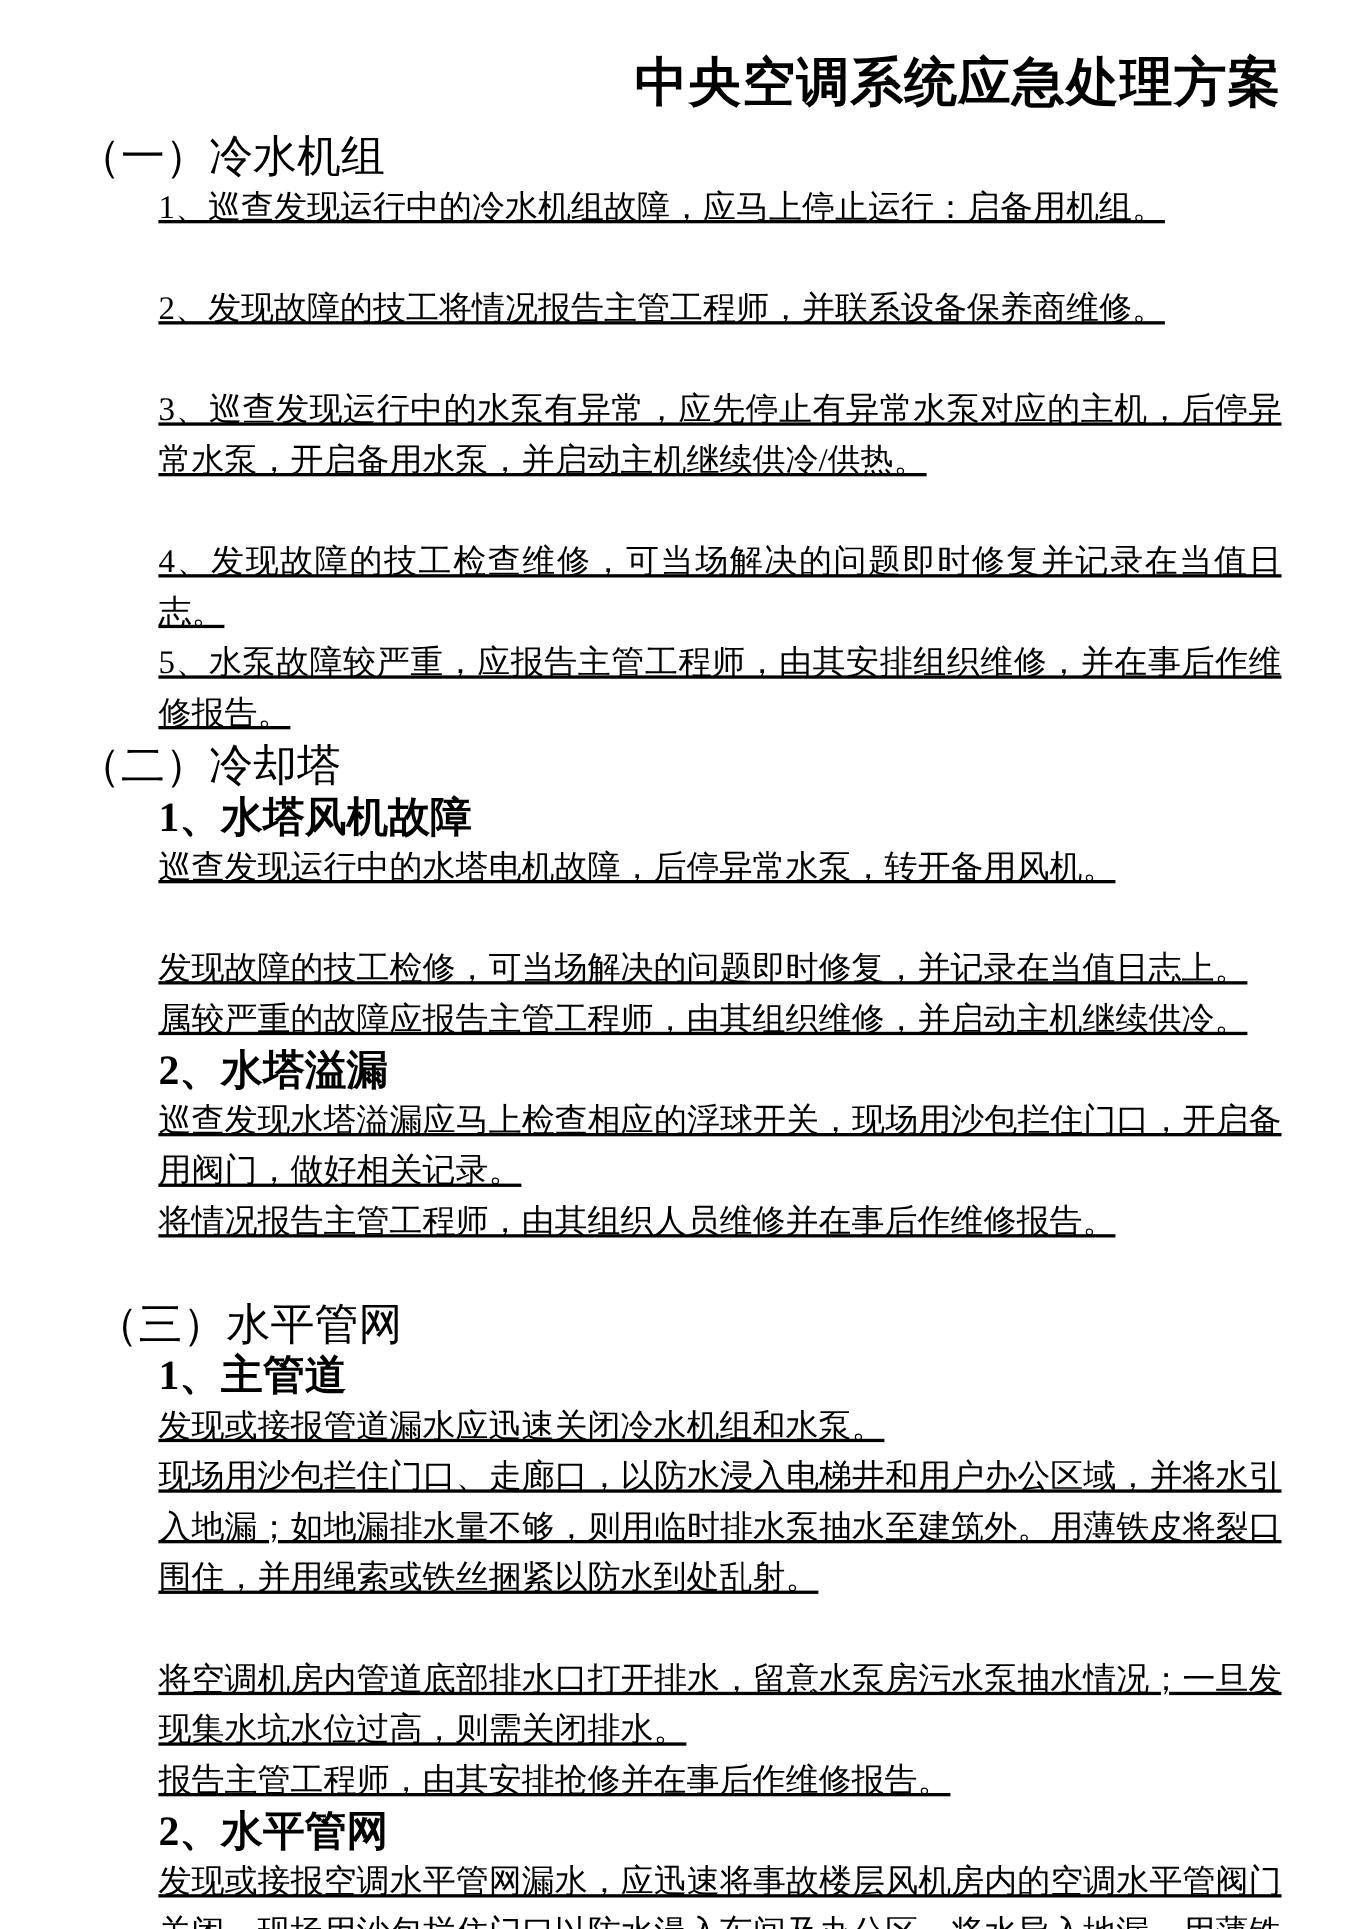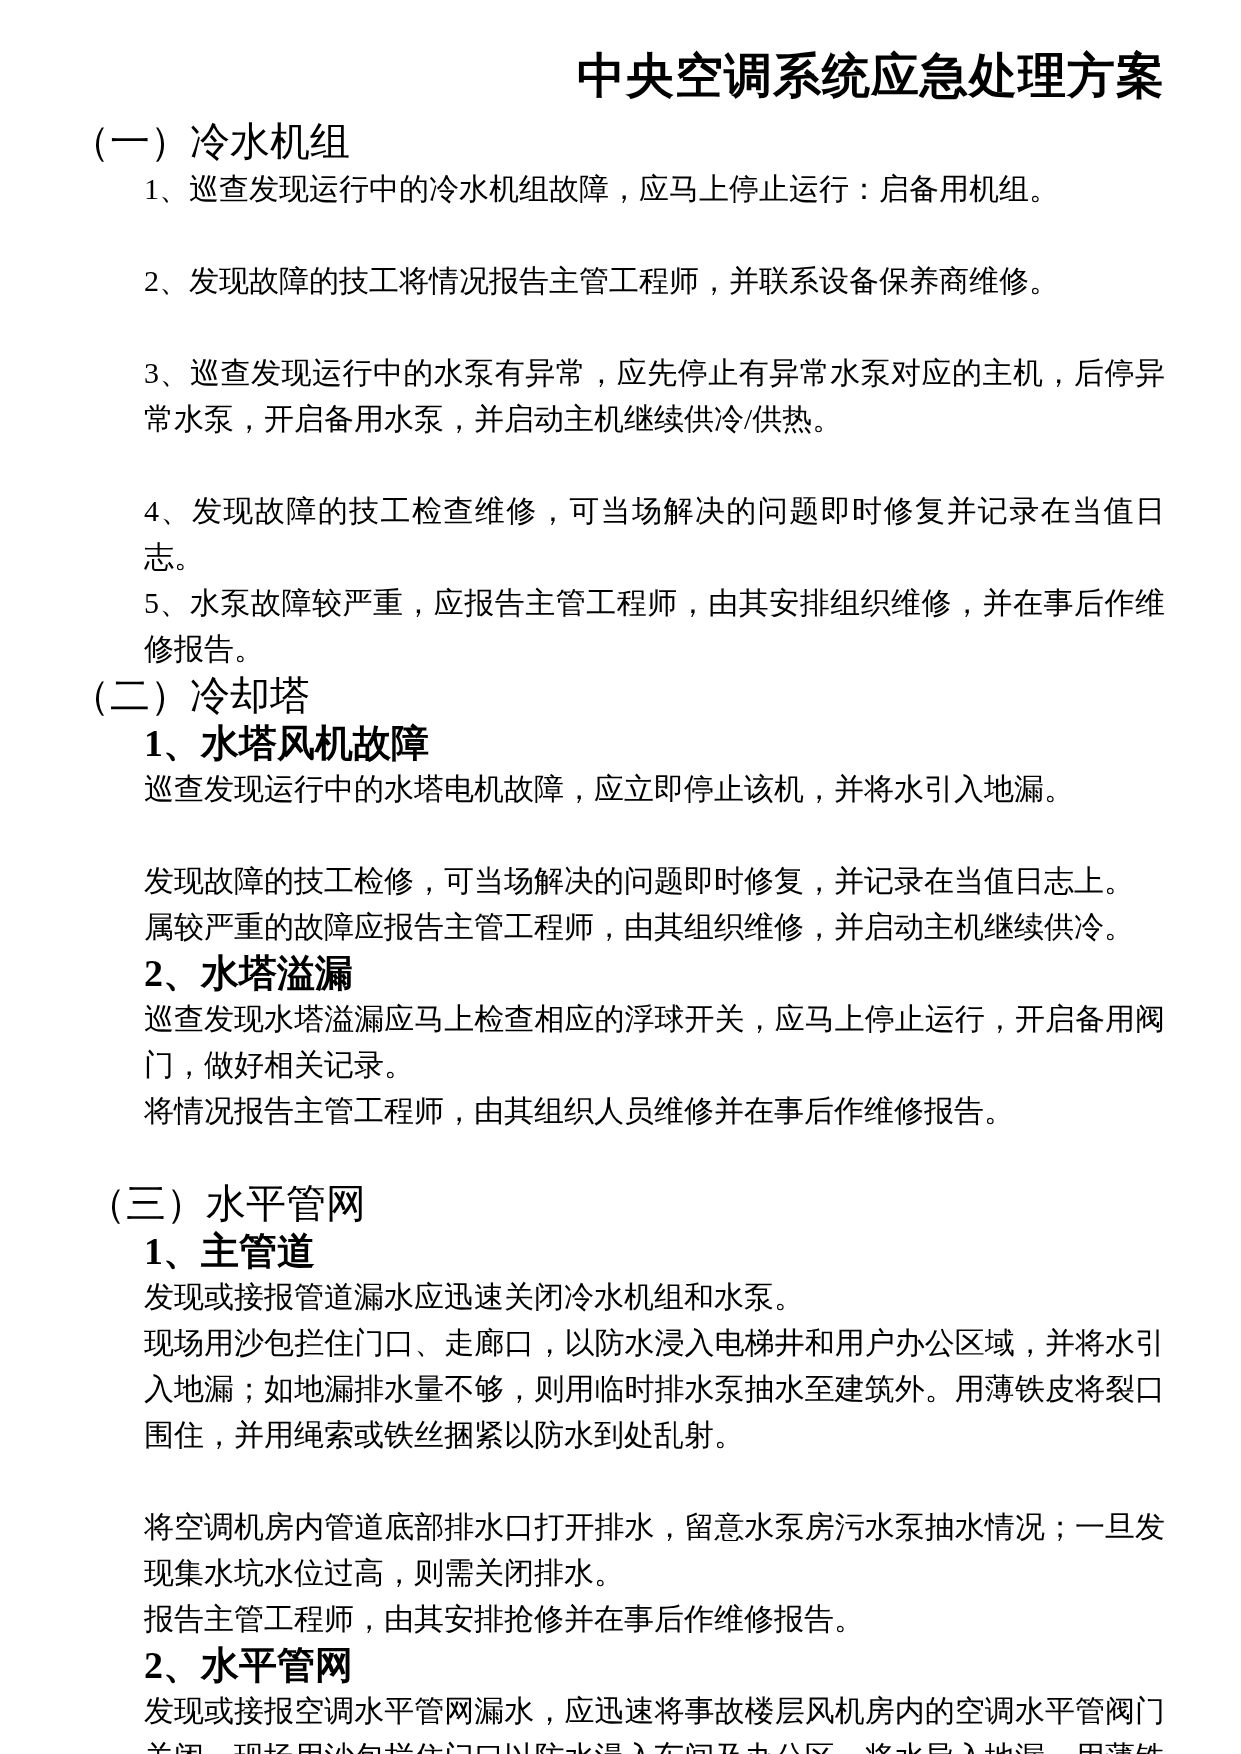--- a/index.html
+++ b/index.html
@@ -38,20 +38,21 @@
     margin-left: 16px;
   }
   .sec-body {
     margin-left: 74px;
   }
   .para {
     font-size: 30px;
     line-height: 46px;
     margin: 0;
     text-align: justify;
+    text-decoration: underline;
   }
   .sub {
     font-size: 38px;
     font-weight: bold;
     line-height: 46px;
     margin: 0;
   }
   .gap {
     height: 46px;
   }
@@ -74,26 +75,26 @@
       <div class="gap"></div>
       <p class="para">4、发现故障的技工检查维修，可当场解决的问题即时修复并记录在当值日志。</p>
       <p class="para">5、水泵故障较严重，应报告主管工程师，由其安排组织维修，并在事后作维修报告。</p>
     </div>
   </section>
 
   <section class="section">
     <h2 class="section-heading">（二）冷却塔</h2>
     <div class="sec-body">
       <p class="sub">1、水塔风机故障</p>
-      <p class="para">巡查发现运行中的水塔电机故障，应立即停止该机，并将水引入地漏。</p>
+      <p class="para">巡查发现运行中的水塔电机故障，后停异常水泵，转开备用风机。</p>
       <div class="gap"></div>
       <p class="para">发现故障的技工检修，可当场解决的问题即时修复，并记录在当值日志上。</p>
       <p class="para">属较严重的故障应报告主管工程师，由其组织维修，并启动主机继续供冷。</p>
       <p class="sub">2、水塔溢漏</p>
-      <p class="para">巡查发现水塔溢漏应马上检查相应的浮球开关，应马上停止运行，开启备用阀门，做好相关记录。</p>
+      <p class="para">巡查发现水塔溢漏应马上检查相应的浮球开关，现场用沙包拦住门口，开启备用阀门，做好相关记录。</p>
       <p class="para">将情况报告主管工程师，由其组织人员维修并在事后作维修报告。</p>
     </div>
   </section>
 
   <div class="gap"></div>
 
   <section class="section">
     <h2 class="section-heading indent-more">（三）水平管网</h2>
     <div class="sec-body">
       <p class="sub">1、主管道</p>

